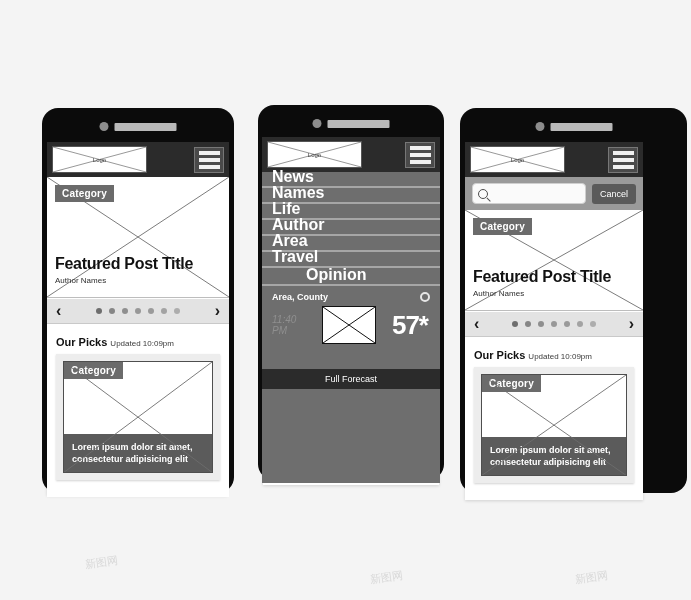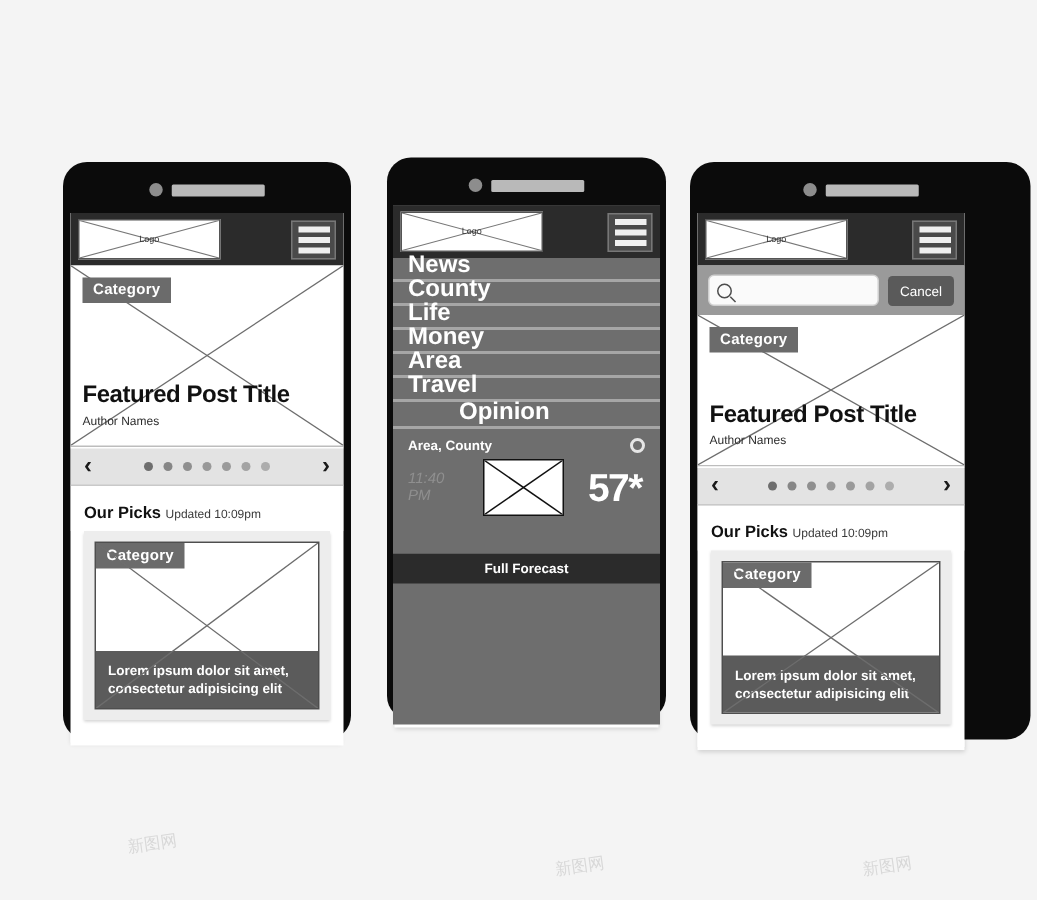--- a/index.html
+++ b/index.html
@@ -83,21 +83,21 @@
   .w-top{display:flex;align-items:center;justify-content:space-between;
          padding:6px 10px 0 10px;}
   .w-area{color:#fff;font-size:9px;font-weight:bold;}
   .gear{width:10px;height:10px;border-radius:50%;border:2px solid #e6e6e6;box-sizing:border-box;}
   .w-body{display:flex;align-items:center;justify-content:space-between;
           padding:4px 12px 0 10px;}
   .w-time{color:#8f8f8f;font-size:10px;font-style:italic;line-height:1.1;width:34px;}
   .w-img{position:relative;width:52px;height:36px;background:#fff;border:1px solid #111;}
   .w-img line{stroke:#111;stroke-width:1;}
   .w-temp{color:#fff;font-size:26px;font-weight:bold;letter-spacing:-1px;}
-  .forecast{background:#2b2b2b;color:#fff;font-size:9px;font-weight:bold;
+  .forecast{background:#2b2b2b;color:#fff;font-size:9px;font-weight:normal;
             text-align:center;padding:5px 0;}
 
   
   .searchbar{display:flex;align-items:center;gap:6px;background:#9a9a9a;
              padding:6px 7px;box-sizing:border-box;}
   .searchfield{position:relative;flex:1;height:21px;background:#fafafa;
                border:1px solid #cfcfcf;border-radius:4px;box-sizing:border-box;}
   .sicon{position:absolute;left:5px;top:50%;transform:translateY(-50%);
          width:8px;height:8px;border:1.3px solid #4d4d4d;border-radius:50%;}
   .sicon:after{content:"";position:absolute;right:-4px;bottom:-3px;width:5px;height:1.3px;
@@ -212,27 +212,27 @@
             <i></i>
             <i></i>
         </div>
       </div>
 
       <div class="navlist">
         <div class="navitem">
             <span>News</span>
           </div>
         <div class="navitem">
-            <span>County</span>
+            <span>Names</span>
           </div>
         <div class="navitem">
             <span>Life</span>
           </div>
         <div class="navitem">
-            <span>Money</span>
+            <span>Author</span>
           </div>
         <div class="navitem">
             <span>Area</span>
           </div>
         <div class="navitem">
             <span>Travel</span>
           </div>
         <div class="navitem" style="border-bottom:none;padding-left:44px;">
             <span>Opinion</span>
           </div>

